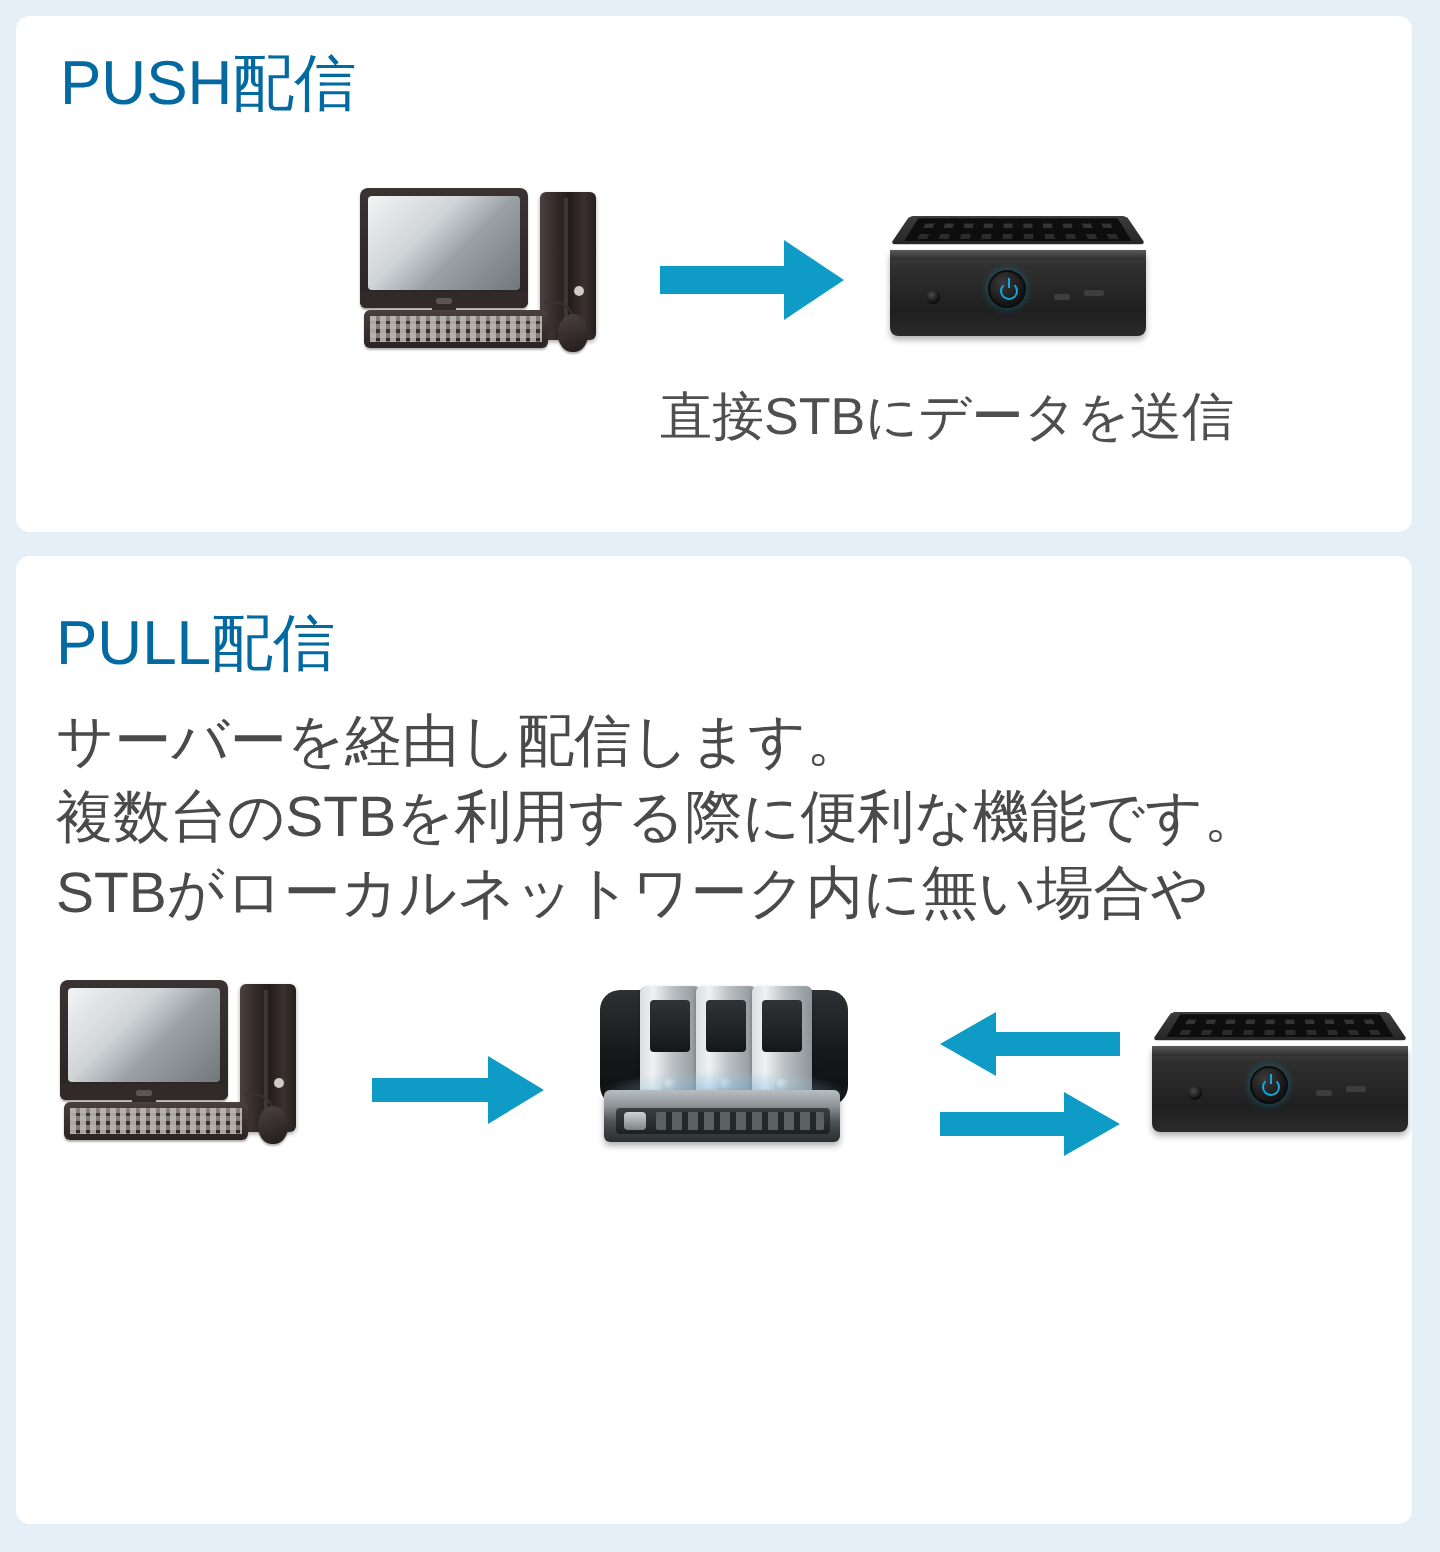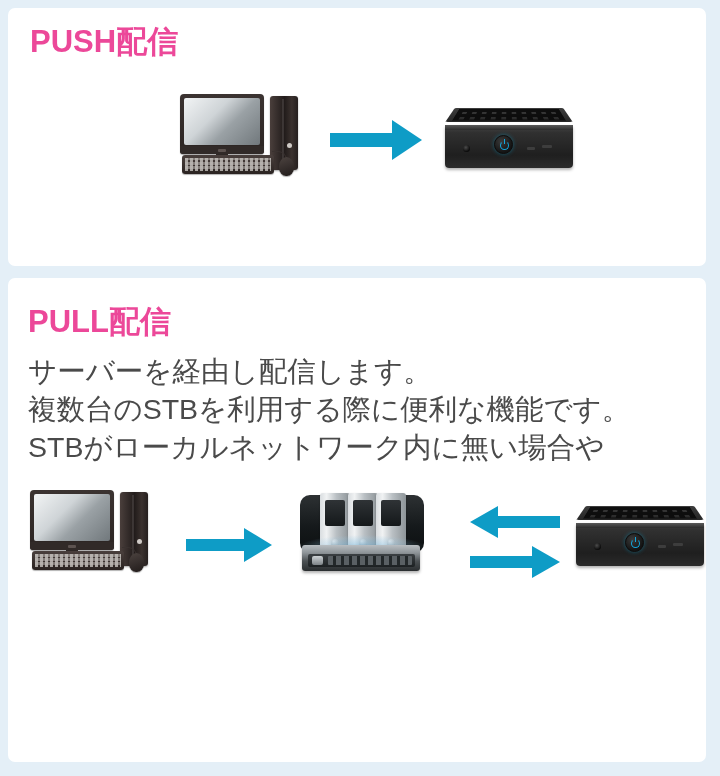--- a/index.html
+++ b/index.html
@@ -45,23 +45,23 @@
     left: 22px;
     top: 18px;
   }
   .panel-pull .heading-row {
     position: absolute;
     left: 20px;
     top: 28px;
     justify-content: flex-end;
   }
   .brand {
-    color: #ec4899;
+    color: #0369a1;
     font-size: 31px;
-    font-weight: bold;
+    font-weight: normal;
     letter-spacing: 0px;
     line-height: 1;
   }
   .heading-rest {
     color: #4a4a4a;
     font-size: 30px;
     font-weight: normal;
     line-height: 1;
     margin-left: 12px;
   }
@@ -385,20 +385,23 @@
         <div class="front-lip"></div>
         <div class="jack" style="left:14%; top:45%;"></div>
         <div class="power-btn">
           <div class="power-glyph"></div>
         </div>
         <div class="micro-port" style="left:64%; top:50%;"></div>
         <div class="micro-port" style="left:76%; top:47%; width:10px;"></div>
       </div>
     </div>
 
+    <div class="caption cap-push">
+      <div>直接STBにデータを送信</div>
+    </div>
   </section>
 
   <section class="panel panel-pull">
 
     <div class="heading-row">
       <span class="brand">PULL配信</span>
     </div>
 
     <div class="body-copy">
       <div>サーバーを経由し配信します。</div>

